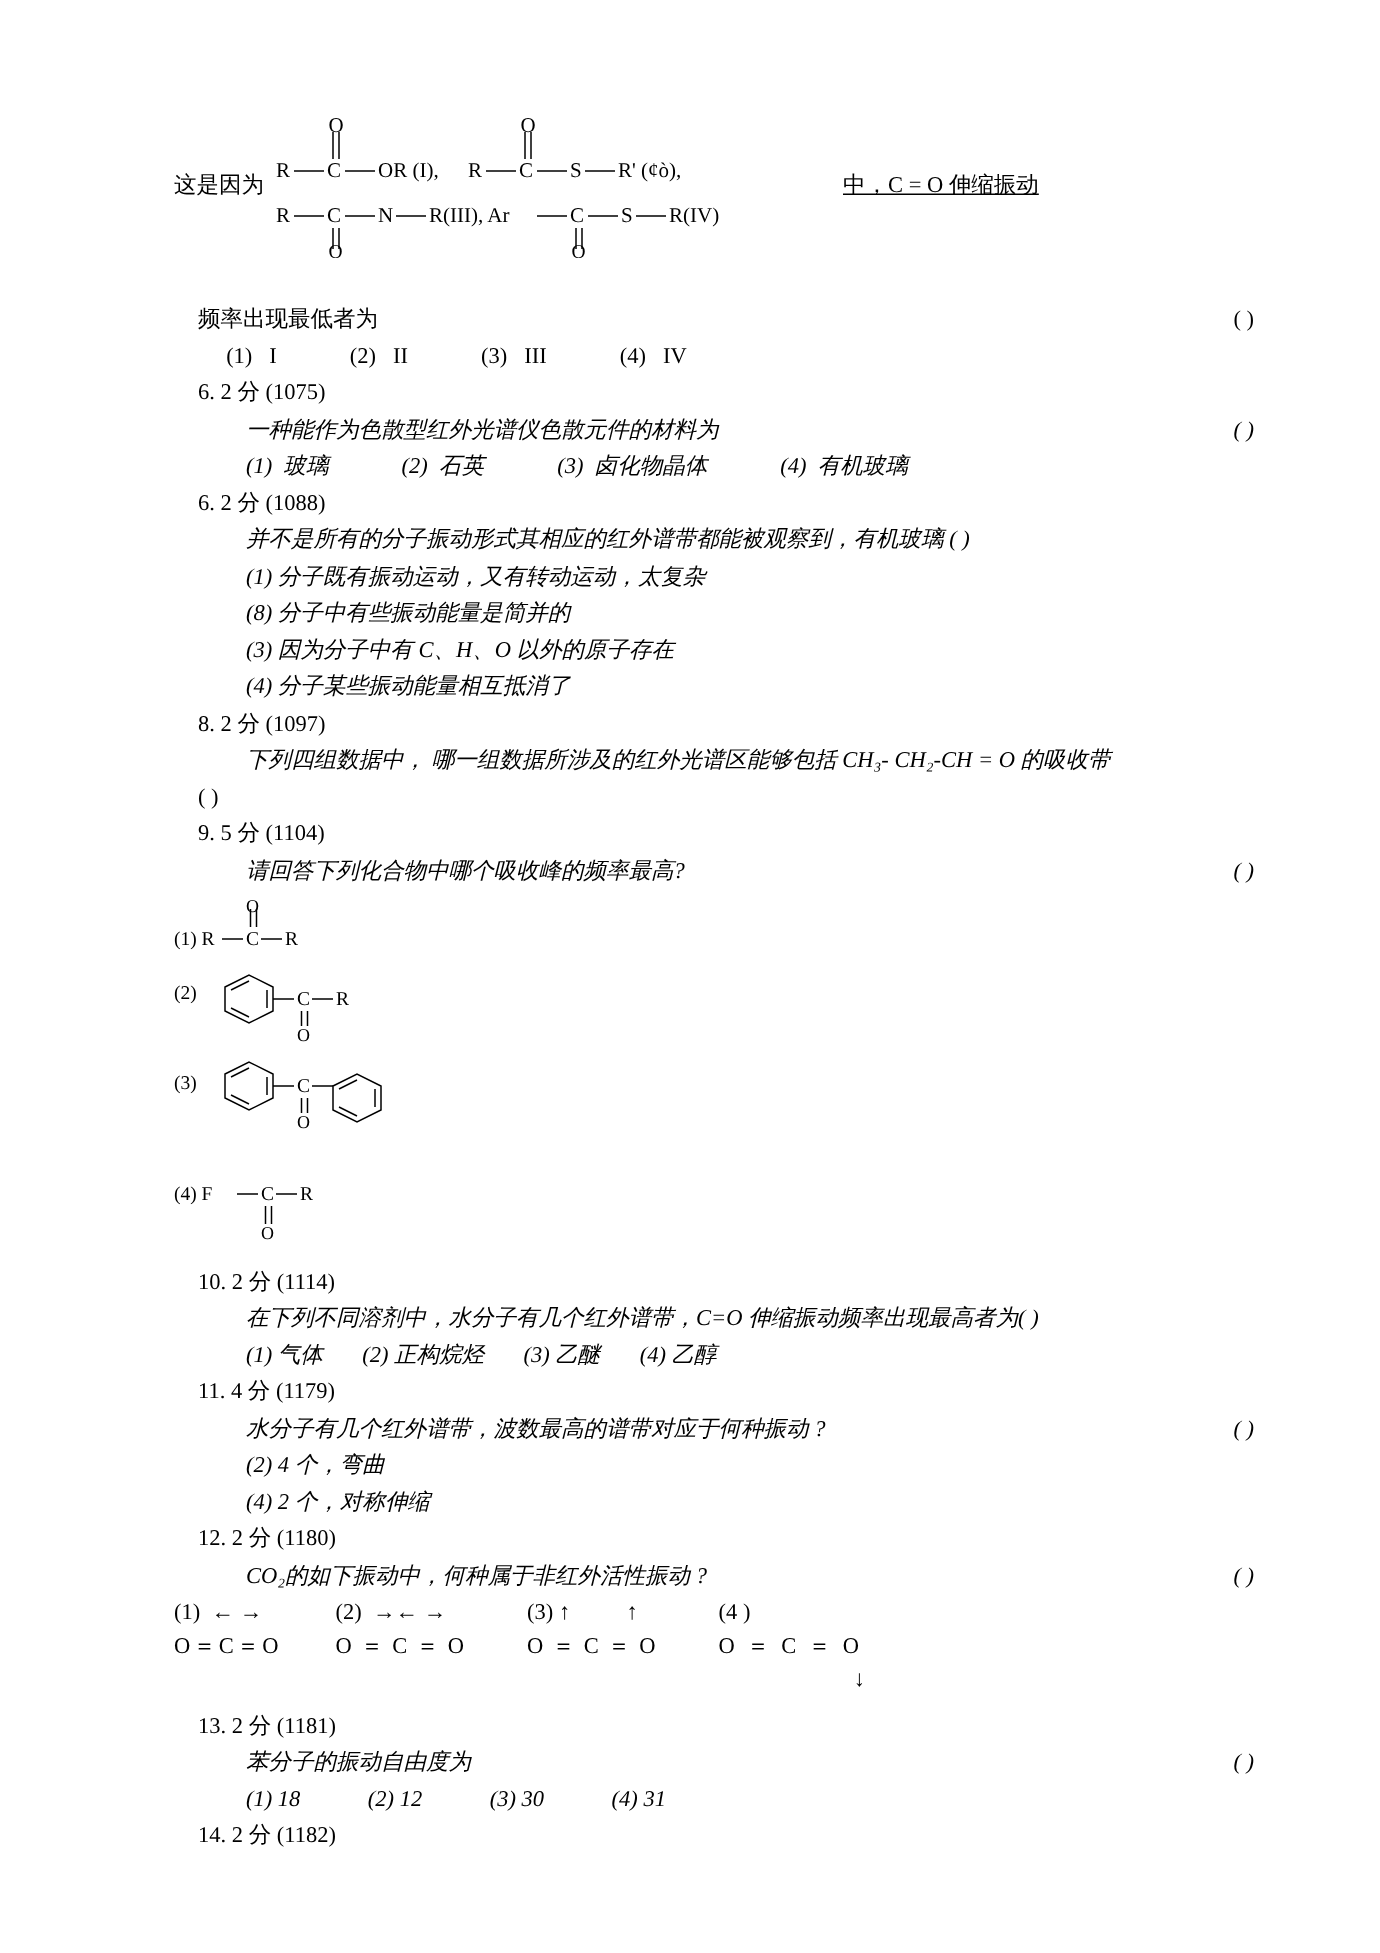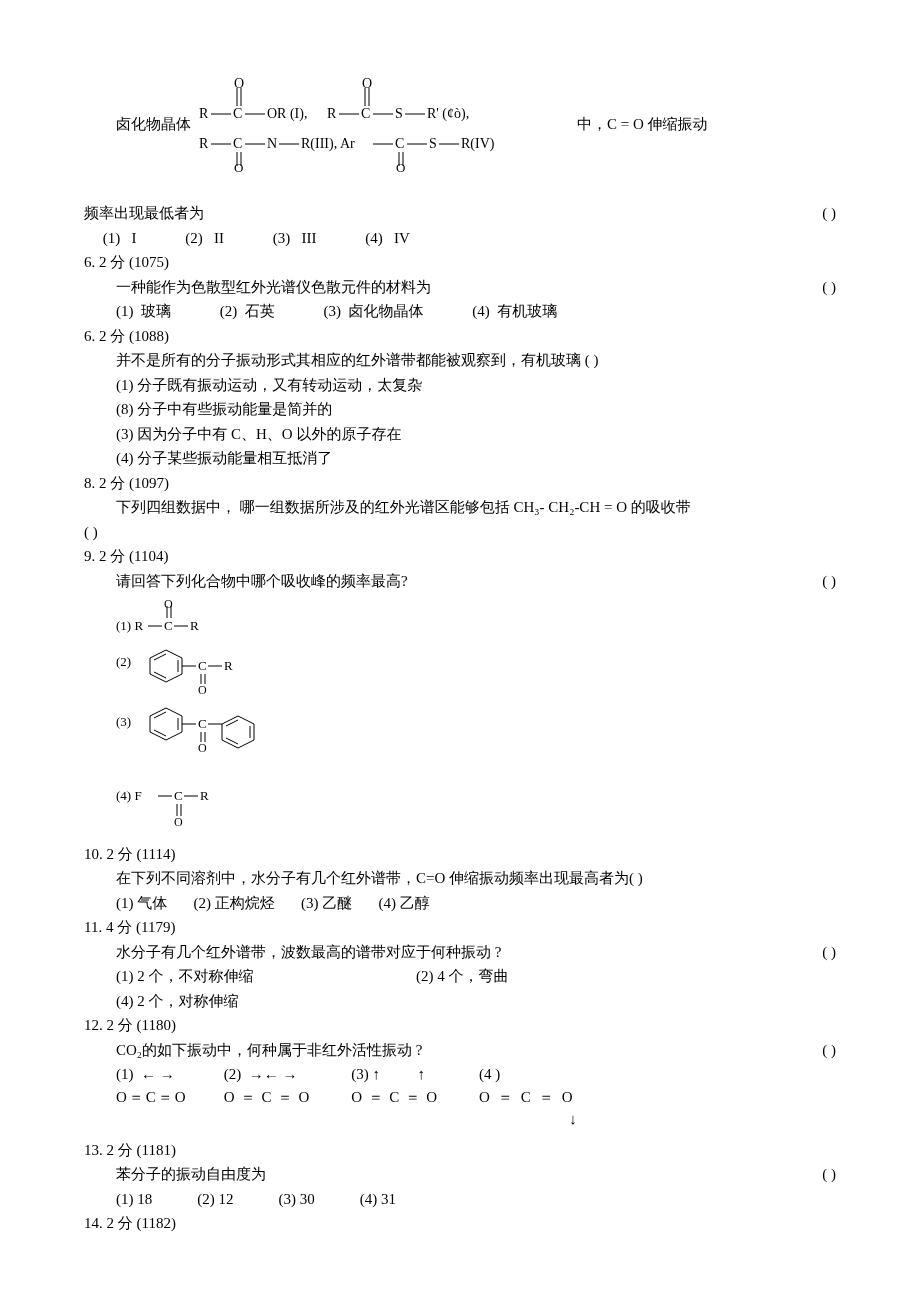--- a/index.html
+++ b/index.html
@@ -6,46 +6,46 @@
     font-family: "SimSun", "宋体", serif;
     font-size: 15px;
     line-height: 1.5;
     background: #fff;
     color: #000;
     margin: 0;
     padding: 76px 84px 40px 84px;
     width: 920px;
     box-sizing: border-box;
   }
-  .row { margin-bottom: 2px; }
-  .indent1 { padding-left: 32px; }
+  .row { margin-bottom: 2px; margin-left: 48px; }
+  .indent1 { padding-left: 32px; font-style: italic; }
   .bracket { font-family: serif; }
   .spread { display: flex; justify-content: space-between; align-items: baseline; }
   .opts { white-space: pre; }
   .structure-row {
     display: flex;
     align-items: center;
     margin-bottom: 6px;
   }
   .structure-row .lead { padding-left: 32px; padding-right: 8px; }
-  .structure-row .tail { padding-left: 8px; }
+  .structure-row .tail { padding-left: 8px; text-decoration: underline; }
   svg.struct { display: block; }
   .q9-svg { margin: 6px 0 6px 32px; }
   .co2row { display:flex; align-items:flex-start; padding-left:32px; gap:36px; }
   .co2item { display:flex; flex-direction:column; align-items:center; font-size:15px;}
   .co2item .formula { letter-spacing:2px; }
 </style>
 </head>
 <body>
 
 
 
 
 <div class="structure-row">
-  <span class="lead">卤化物晶体</span>
+  <span class="lead">这是因为</span>
   <svg class="struct" width="370" height="96" viewBox="0 0 370 96">
     <g font-family="serif" font-size="14" fill="#000" stroke="#000" stroke-width="1">
 
       <text x="0" y="42" stroke="none">R</text>
       <line x1="12" y1="38" x2="32" y2="38"></line>
       <text x="34" y="42" stroke="none">C</text>
       <line x1="38" y1="30" x2="38" y2="12"></line>
         <line x1="42" y1="30" x2="42" y2="12"></line>
       <text x="35" y="12" stroke="none">O</text>
       <line x1="46" y1="38" x2="66" y2="38"></line>
@@ -108,21 +108,21 @@
 <div class="row indent1">(8)  分子中有些振动能量是简并的</div>
 <div class="row indent1">(3)  因为分子中有 C、H、O 以外的原子存在</div>
 <div class="row indent1">(4)  分子某些振动能量相互抵消了</div>
 
 
 <div class="row">8.    2 分  (1097)</div>
 <div class="row indent1">下列四组数据中， 哪一组数据所涉及的红外光谱区能够包括   CH₃- CH₂-CH = O 的吸收带</div>
 <div class="row">(           )</div>
 
 
-<div class="row">9.    2 分  (1104)</div>
+<div class="row">9.    5 分  (1104)</div>
 <div class="row spread indent1">
   <span>请回答下列化合物中哪个吸收峰的频率最高?</span>
   <span class="bracket">(           )</span>
 </div>
 
 <svg class="q9-svg" width="260" height="230" viewBox="0 0 260 230">
   <g font-family="serif" font-size="13" fill="#000" stroke="#000" stroke-width="1">
 
     <text x="0" y="30" stroke="none">(1) R</text>
     <line x1="32" y1="26" x2="46" y2="26"></line>
@@ -184,21 +184,20 @@
 <div class="row indent1">在下列不同溶剂中，水分子有几个红外谱带，C=O 伸缩振动频率出现最高者为(         )</div>
 <div class="row indent1 opts">(1) 气体       (2) 正构烷烃       (3) 乙醚       (4) 乙醇</div>
 
 
 <div class="row">11.    4 分  (1179)</div>
 <div class="row spread indent1">
   <span>水分子有几个红外谱带，波数最高的谱带对应于何种振动  ?</span>
   <span class="bracket">(           )</span>
 </div>
 <div class="row indent1" style="display:flex;">
-  <span style="width:300px">(1) 2 个，不对称伸缩</span>
   <span>(2) 4 个，弯曲</span>
 </div>
 <div class="row indent1" style="display:flex;">
   <span>(4) 2 个，对称伸缩</span>
 </div>
 
 
 <div class="row">12.    2 分  (1180)</div>
 <div class="row spread indent1">
   <span>CO₂的如下振动中，何种属于非红外活性振动  ?</span>

